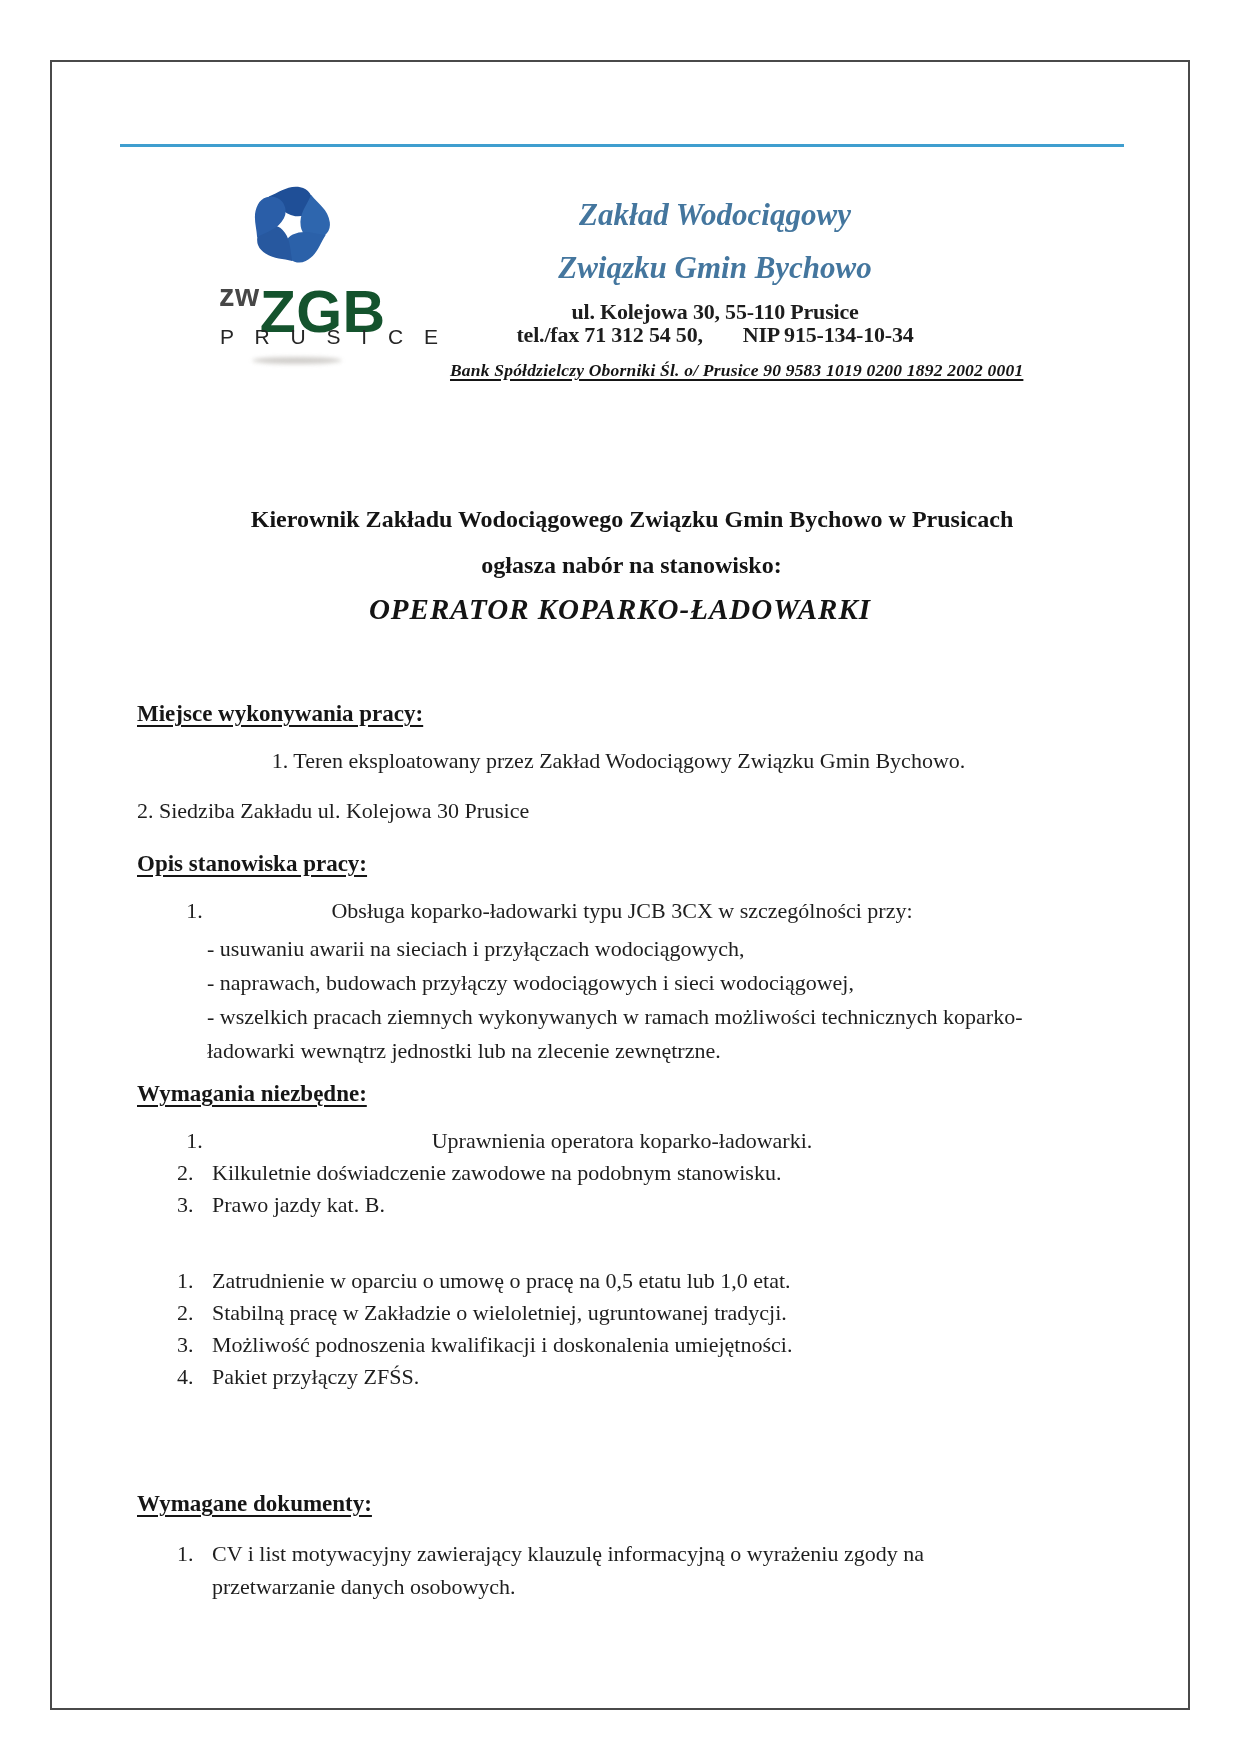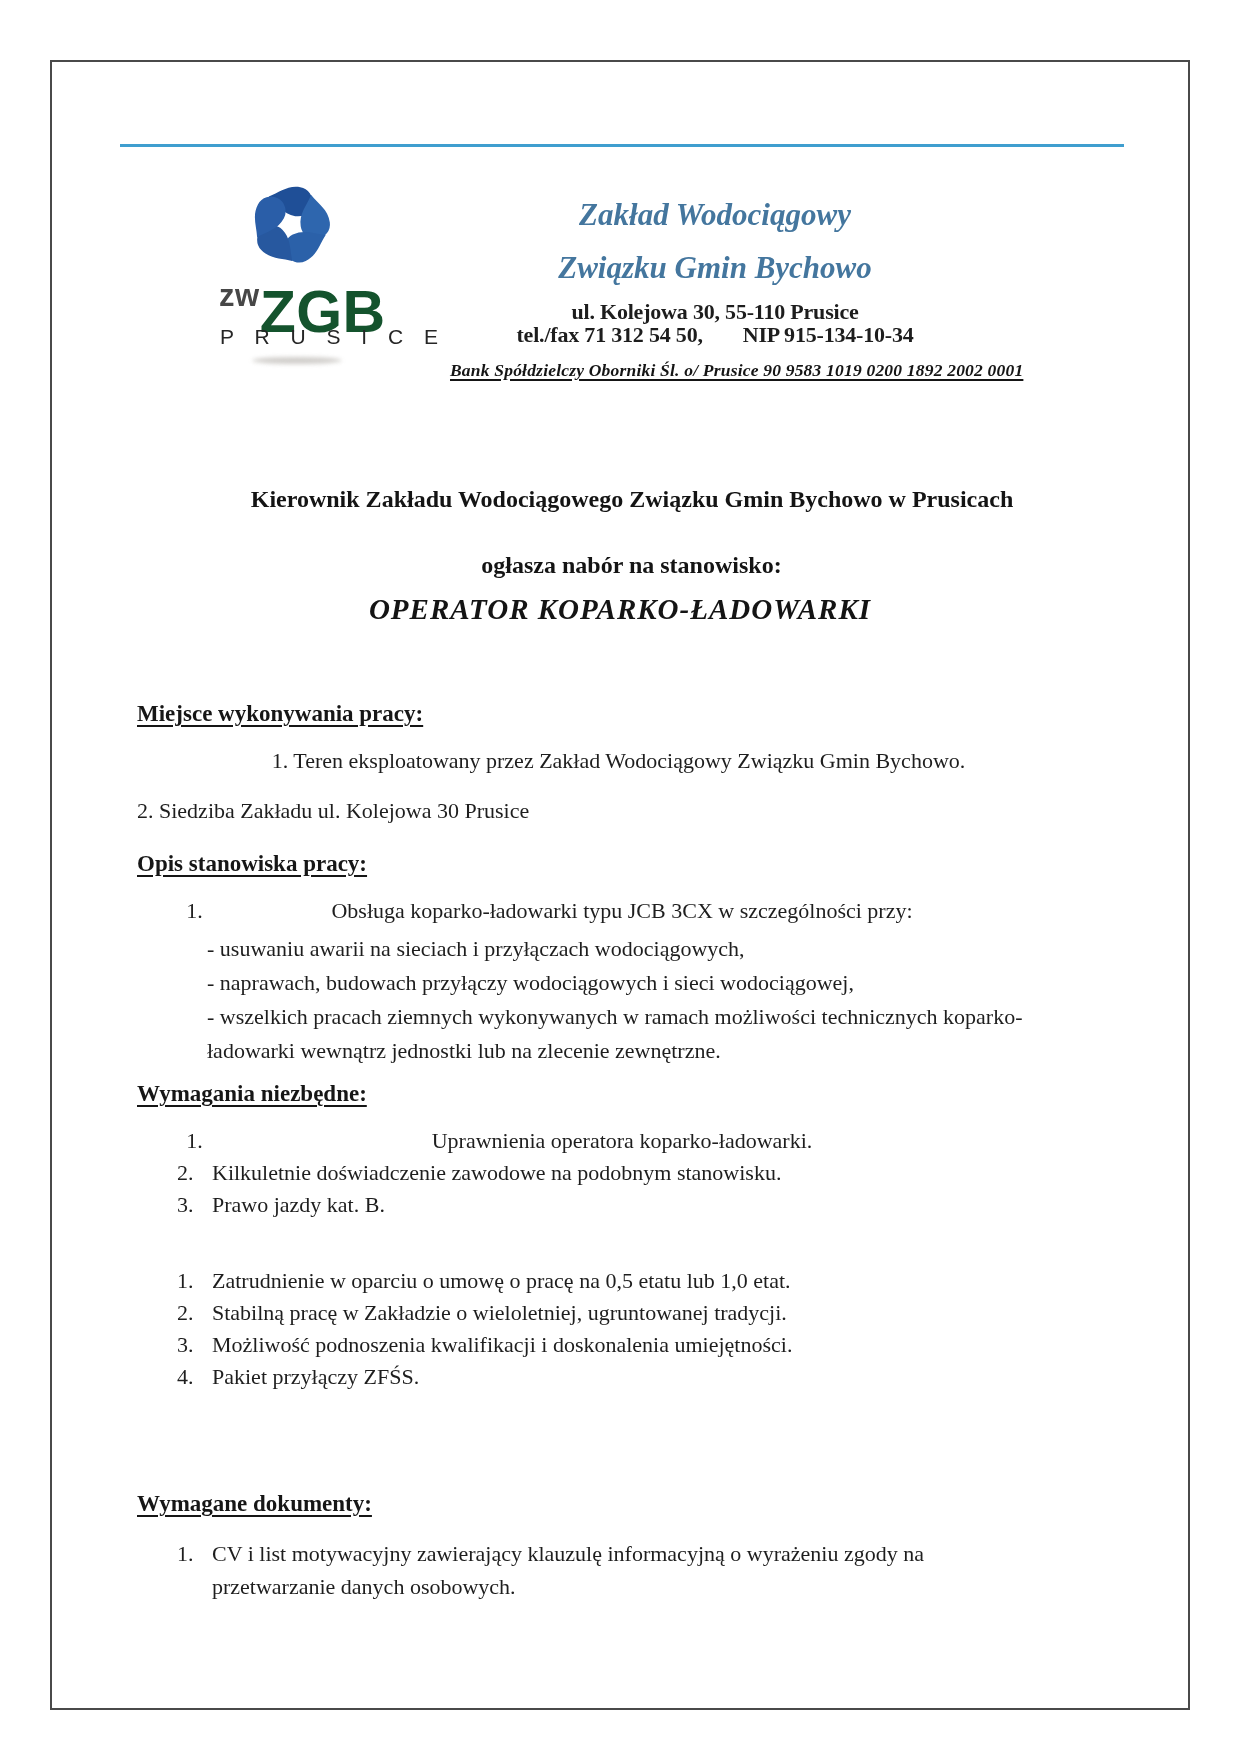--- a/index.html
+++ b/index.html
@@ -35,21 +35,21 @@
   .org-addr{margin-top:14px;font-size:22px;font-weight:bold;line-height:23px;color:#1d1d1d;letter-spacing:-0.2px;white-space:nowrap;}
   .org-tel{margin-top:0;font-size:22px;font-weight:bold;line-height:24px;color:#1d1d1d;letter-spacing:-0.2px;white-space:nowrap;}
   .nip-gap{display:inline-block;width:40px;}
   .bank{
     position:absolute;left:398px;top:298px;font-size:17.5px;font-weight:bold;font-style:italic;
     color:#151515;text-decoration:underline;text-decoration-thickness:1.5px;text-underline-offset:3px;
     white-space:nowrap;letter-spacing:0.2px;
   }
   
   .ann{position:absolute;left:0;right:0;text-align:center;color:#141414;}
-  .ann-1{top:424px;font-size:24px;font-weight:bold;padding-left:24px;}
+  .ann-1{top:444px;font-size:24px;font-weight:bold;padding-left:24px;}
   .ann-2{top:490px;font-size:24px;font-weight:bold;padding-left:23px;}
   .ann-3{top:531px;font-size:29px;font-weight:bold;font-style:italic;letter-spacing:1px;}
   
   .section{position:absolute;left:85px;right:88px;font-size:22px;color:#1e1e1e;}
   .sec-heading{
     font-size:23px;font-weight:bold;color:#161616;line-height:28px;
     text-decoration:underline;text-decoration-thickness:2px;text-underline-offset:4px;
   }
   .plain-item{line-height:26px;}
   .mt20{margin-top:20px;text-align:center;} .mt24{margin-top:24px;} .mt22{margin-top:22px;} .mt19{margin-top:19px;} .mt6{margin-top:6px;}

